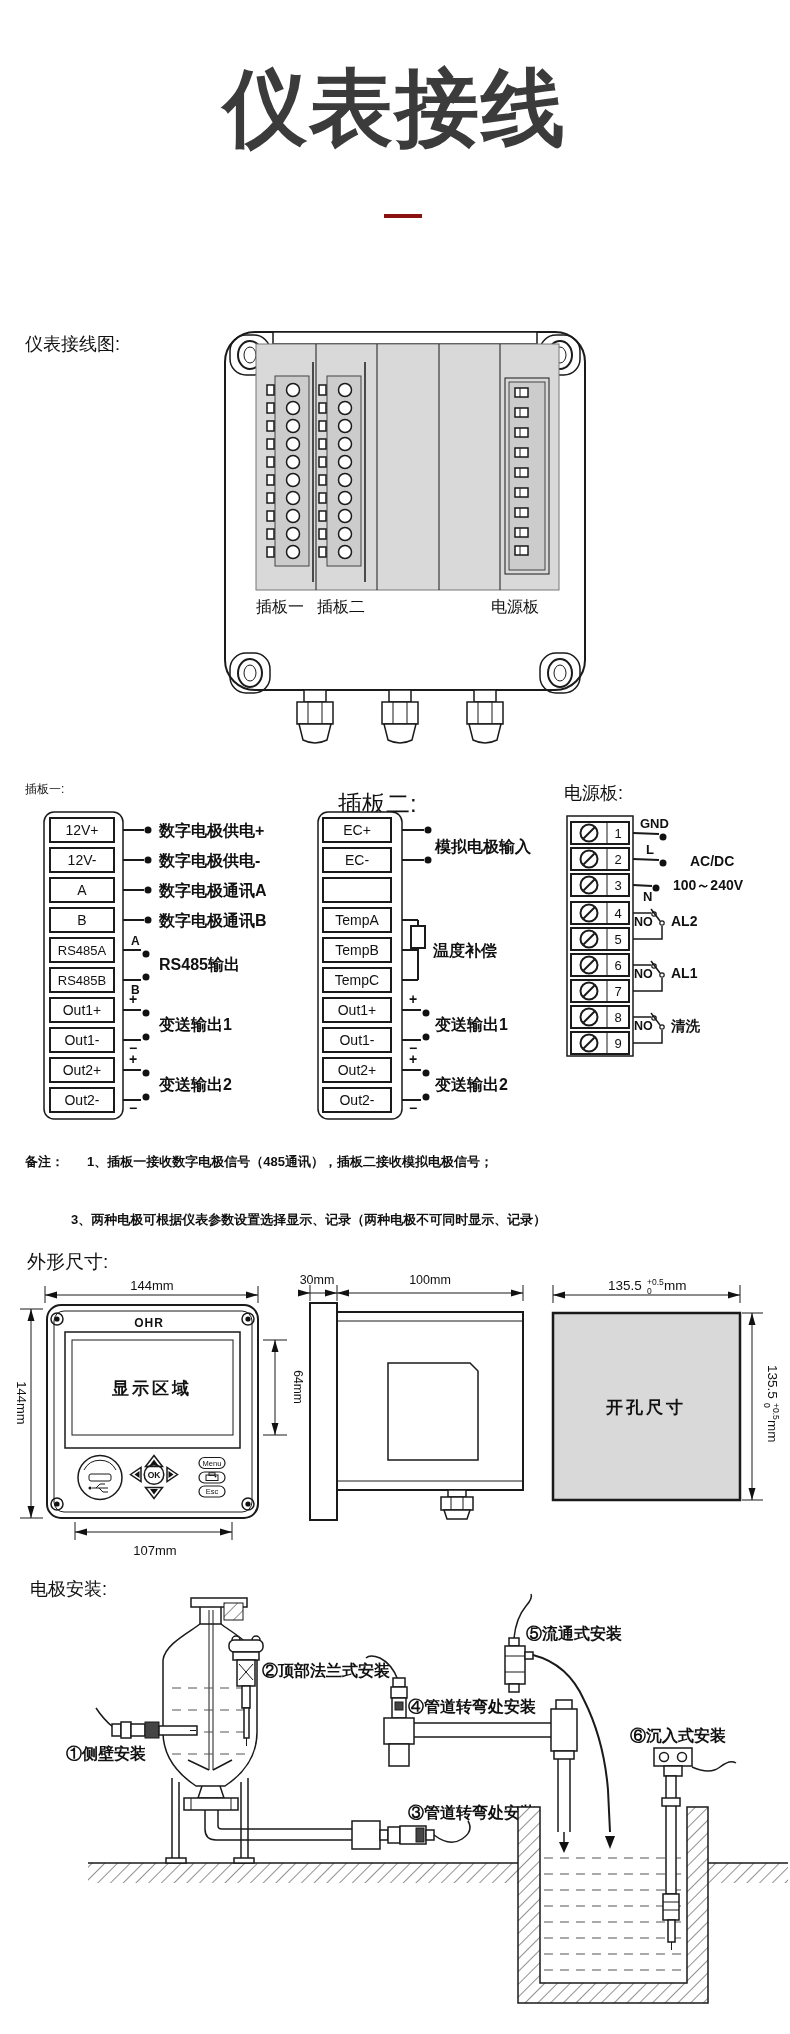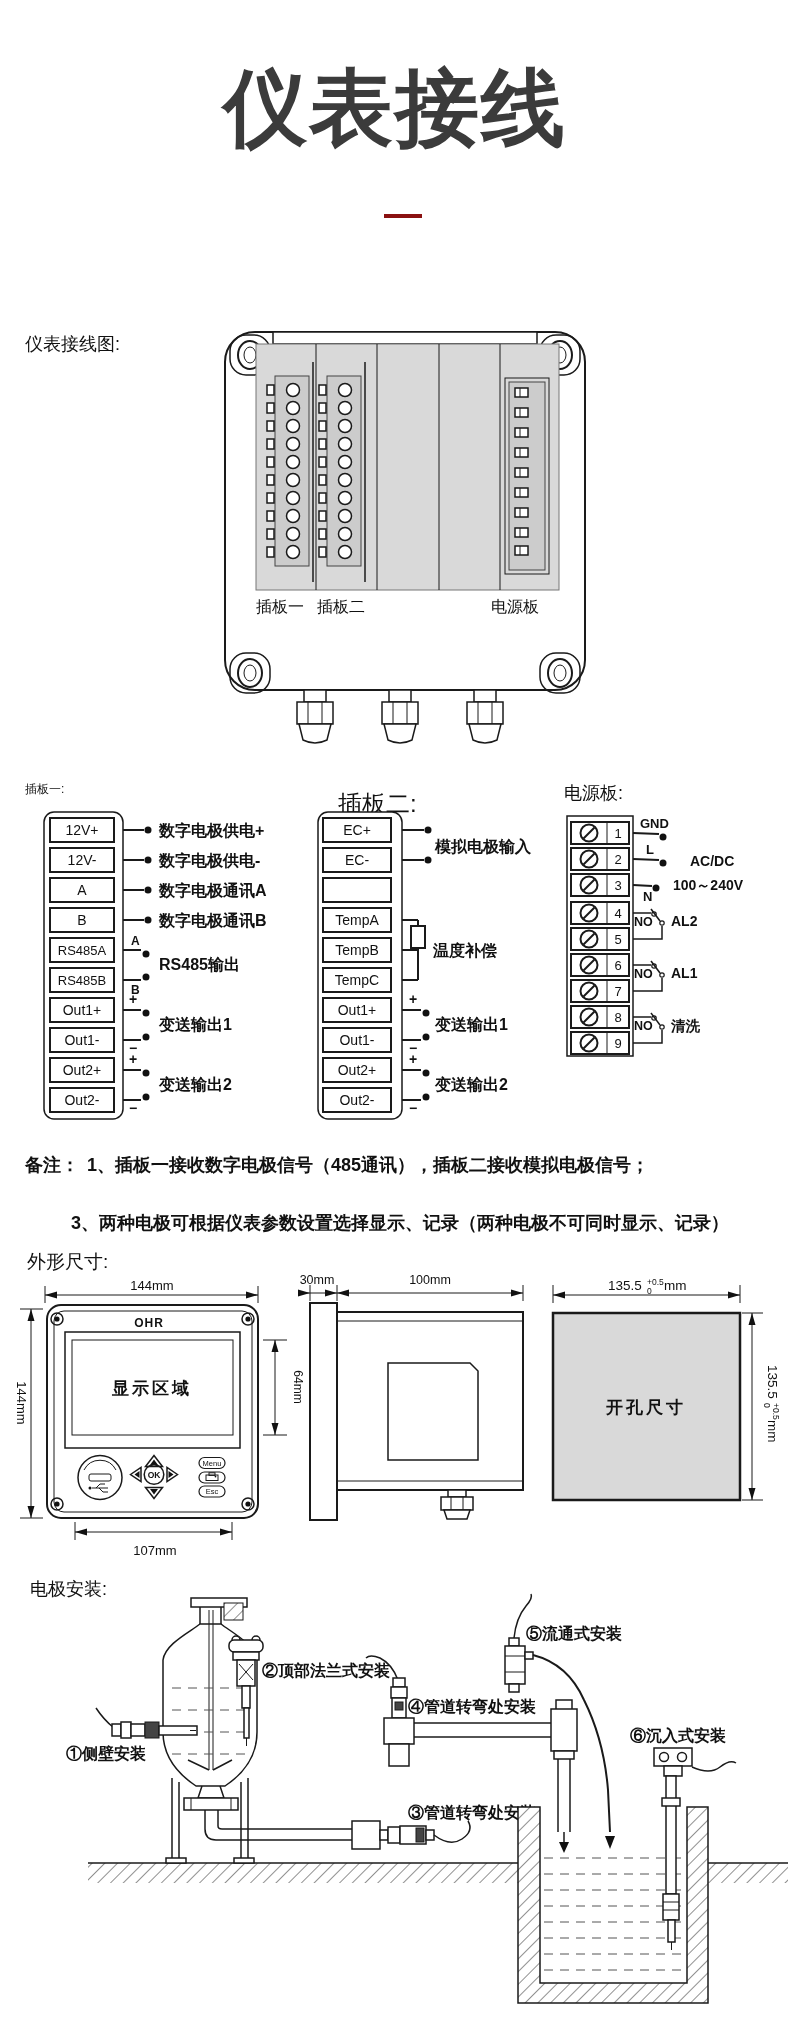--- a/index.html
+++ b/index.html
@@ -2,21 +2,21 @@
 <html><head>
 <meta charset="utf-8">
 <style>
   html,body{margin:0;padding:0;background:#fff;}
   .page{position:relative;width:790px;height:2034px;background:#fff;overflow:hidden;
         font-family:"Liberation Sans",sans-serif;color:#111;border-radius:25px;}
   .abs{position:absolute;}
   .title{width:790px;text-align:center;font-size:84px;font-weight:800;color:#3b3b3b;letter-spacing:2px;}
   .reddash{width:38px;height:4px;background:#8a1111;}
   .lbl{font-weight:normal;color:#111;}
-  .note{font-size:18px;font-weight:bold;color:#111;white-space:nowrap;}
+  .note{font-size:13px;font-weight:bold;color:#111;white-space:nowrap;}
   svg{display:block;}
   svg text{font-family:"Liberation Sans",sans-serif;fill:#111;}
   .s1{stroke:#1a1a1a;stroke-width:1;fill:none}
   .s12{stroke:#1a1a1a;stroke-width:1.2;fill:none}
   .s15{stroke:#1a1a1a;stroke-width:1.5;fill:none}
   .s2{stroke:#1a1a1a;stroke-width:2;fill:none}
   .fw{fill:#ffffff;stroke:#1a1a1a;stroke-width:1.5}
   .fw2{fill:#ffffff;stroke:#1a1a1a;stroke-width:2}
   .fg{fill:#d9d9d9;stroke:#777;stroke-width:1}
   .fg2{fill:#cccccc;stroke:#444;stroke-width:1}

